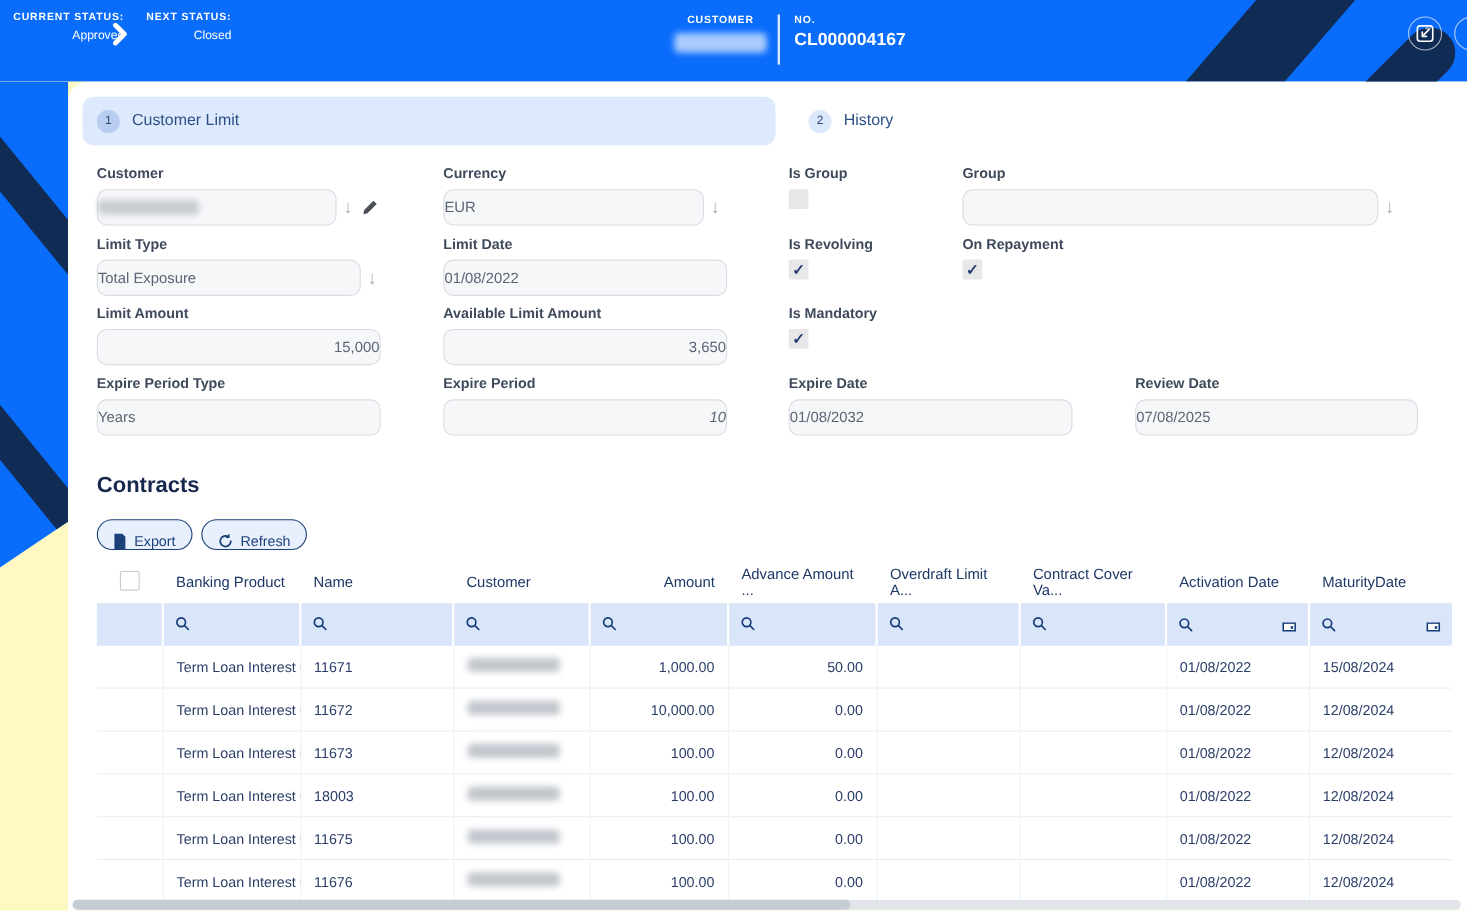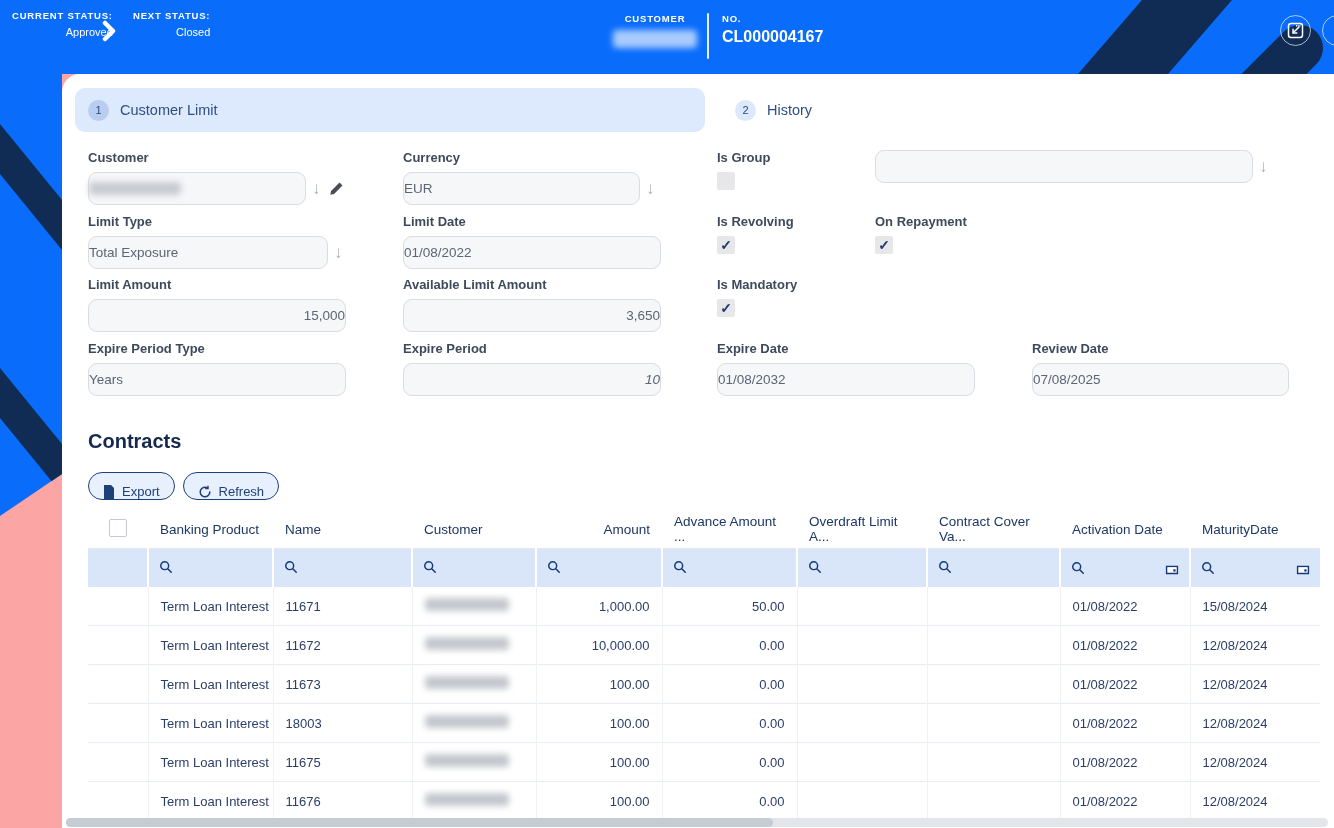--- a/index.html
+++ b/index.html
@@ -1,17 +1,17 @@
 <!DOCTYPE html>
 <html><head>
 <meta charset="utf-8">
 <style>
   html,body{margin:0;padding:0;}
   body{font-family:"Liberation Sans",sans-serif;background:#ffffff;}
-  .page{position:relative;width:1334px;height:828px;overflow:hidden;background:#fca5a5;}
+  .page{position:relative;width:1334px;height:828px;overflow:hidden;background:#fef9c3;}
 
   
   .topbar{position:absolute;left:0;top:0;width:1334px;height:74px;background:#0a6cfb;overflow:hidden;z-index:3;}
   .topbar svg.decor{position:absolute;left:0;top:0;}
   .statusgroup{position:absolute;top:10px;}
   .statuslabel{font-size:9.5px;font-weight:bold;letter-spacing:.8px;color:#ffffff;}
   .statusvalue{font-size:11px;color:#ffffff;margin-top:5px;text-align:right;}
   .chev{position:absolute;left:101px;top:20px;}
   .hcenterlabel{font-size:9.5px;font-weight:bold;letter-spacing:.8px;color:#ffffff;text-align:center;}
   .hdivider{position:absolute;left:707px;top:13px;width:2px;height:46px;background:rgba(255,255,255,.9);border-radius:1px;}
@@ -176,20 +176,21 @@
           <span class="drop">↓</span>
         </div>
       </div>
 
       <div class="fg" style="left:655px;top:0;">
         <label class="flabel">Is Group</label>
         <div class="checkbox"></div>
       </div>
 
       <div class="fg" style="left:813px;top:0;">
+        <label class="flabel">Group</label>
         <div class="fldrow">
           <div class="fld" style="width:378px;">
               <span></span>
             </div>
           <span class="drop">↓</span>
         </div>
       </div>
 
       <div class="fg" style="left:26px;top:64px;">
         <label class="flabel">Limit Type</label>

